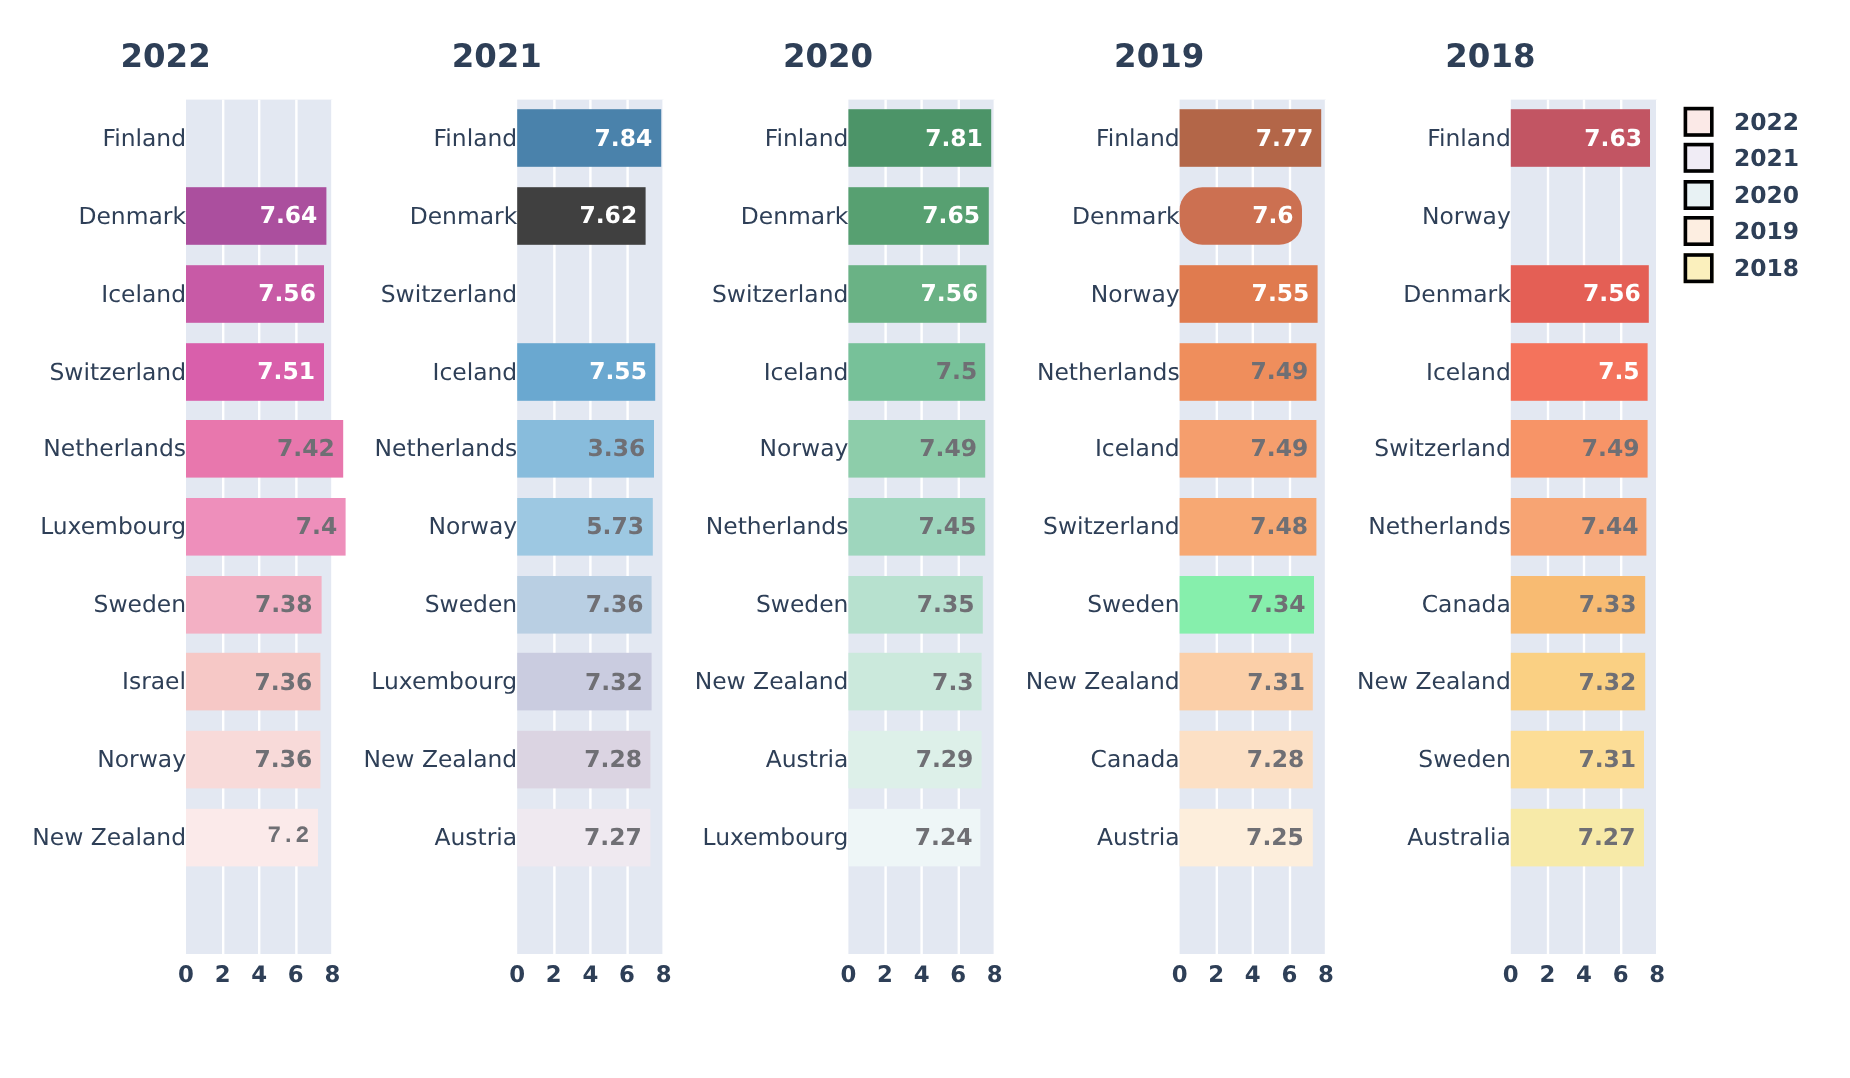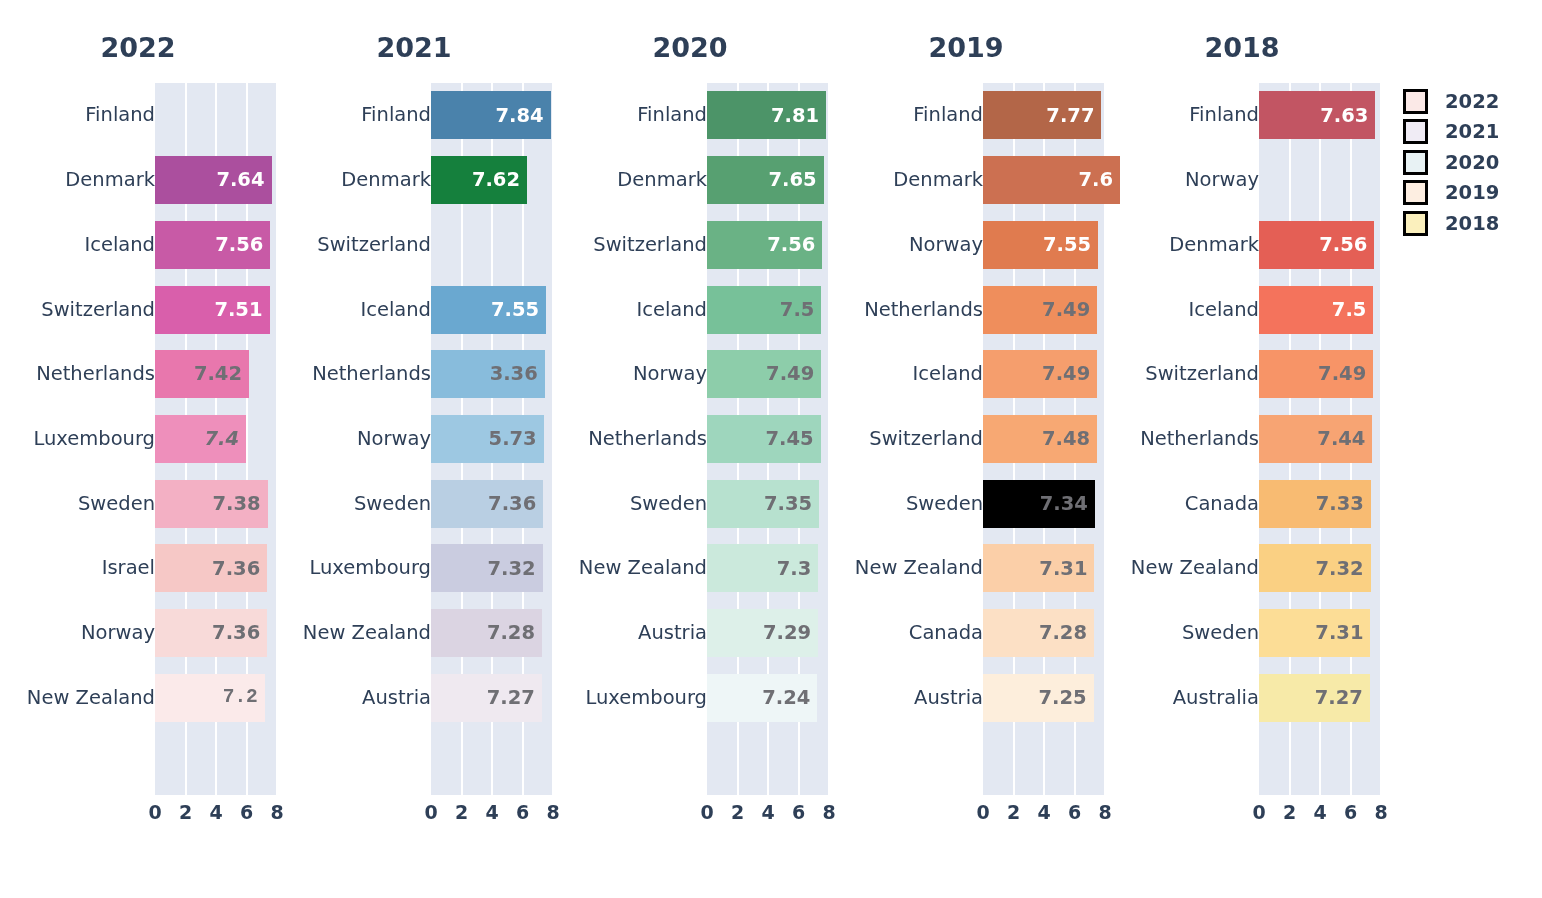--- a/index.html
+++ b/index.html
@@ -175,27 +175,27 @@
             </div>
           </div>
           <div class="row">
             <div class="row-label">Switzerland</div>
             <div class="bar" style="width: 114.528px; background: rgb(217, 95, 171);">
               <span class="bar-value v-light">7.51</span>
             </div>
           </div>
           <div class="row">
             <div class="row-label">Netherlands</div>
-            <div class="bar" style="width: 94px; background: rgb(232, 119, 173);">
+            <div class="bar" style="width: 131px; background: rgb(232, 119, 173);">
               <span class="bar-value v-dark">7.42</span>
             </div>
           </div>
           <div class="row">
             <div class="row-label">Luxembourg</div>
-            <div class="bar" style="width: 91px; background: rgb(238, 143, 187); font-style: italic;">
+            <div class="bar" style="width: 133px; background: rgb(238, 143, 187);">
               <span class="bar-value v-dark">7.4</span>
             </div>
           </div>
           <div class="row">
             <div class="row-label">Sweden</div>
             <div class="bar" style="width: 112.545px; background: rgb(243, 176, 196); text-align: right;">
               <span class="bar-value v-dark">7.38</span>
             </div>
           </div>
           <div class="row">
@@ -235,21 +235,21 @@
         </div>
         <div class="rows">
           <div class="row">
             <div class="row-label">Finland</div>
             <div class="bar" style="width: 119.56px; background: rgb(74, 130, 171);">
               <span class="bar-value v-light">7.84</span>
             </div>
           </div>
           <div class="row">
             <div class="row-label">Denmark</div>
-            <div class="bar" style="width: 96px; background: #15803d;">
+            <div class="bar" style="width: 107px; background: #404040;">
               <span class="bar-value v-light">7.62</span>
             </div>
           </div>
           <div class="row">
             <div class="row-label">Switzerland</div>
           </div>
           <div class="row">
             <div class="row-label">Iceland</div>
             <div class="bar" style="width: 115.138px; background: rgb(106, 168, 208);">
               <span class="bar-value v-light">7.55</span>
@@ -388,21 +388,21 @@
         </div>
         <div class="rows">
           <div class="row">
             <div class="row-label">Finland</div>
             <div class="bar" style="width: 118.492px; background: rgb(179, 102, 72);">
               <span class="bar-value v-light">7.77</span>
             </div>
           </div>
           <div class="row">
             <div class="row-label">Denmark</div>
-            <div class="bar" style="width: 137px; background: rgb(204, 112, 81);">
+            <div class="bar" style="width: 102px; background: rgb(204, 112, 81); border-radius: 19px;">
               <span class="bar-value v-light">7.6</span>
             </div>
           </div>
           <div class="row">
             <div class="row-label">Norway</div>
             <div class="bar" style="width: 115.138px; background: rgb(224, 123, 79);">
               <span class="bar-value v-light">7.55</span>
             </div>
           </div>
           <div class="row">
@@ -418,21 +418,21 @@
             </div>
           </div>
           <div class="row">
             <div class="row-label">Switzerland</div>
             <div class="bar" style="width: 114.07px; background: rgb(247, 168, 115);">
               <span class="bar-value v-dark">7.48</span>
             </div>
           </div>
           <div class="row">
             <div class="row-label">Sweden</div>
-            <div class="bar" style="width: 111.935px; background: #000000;">
+            <div class="bar" style="width: 111.935px; background: #86efac;">
               <span class="bar-value v-dark">7.34</span>
             </div>
           </div>
           <div class="row">
             <div class="row-label">New Zealand</div>
             <div class="bar" style="width: 111.477px; background: rgb(251, 207, 168);">
               <span class="bar-value v-dark">7.31</span>
             </div>
           </div>
           <div class="row">

